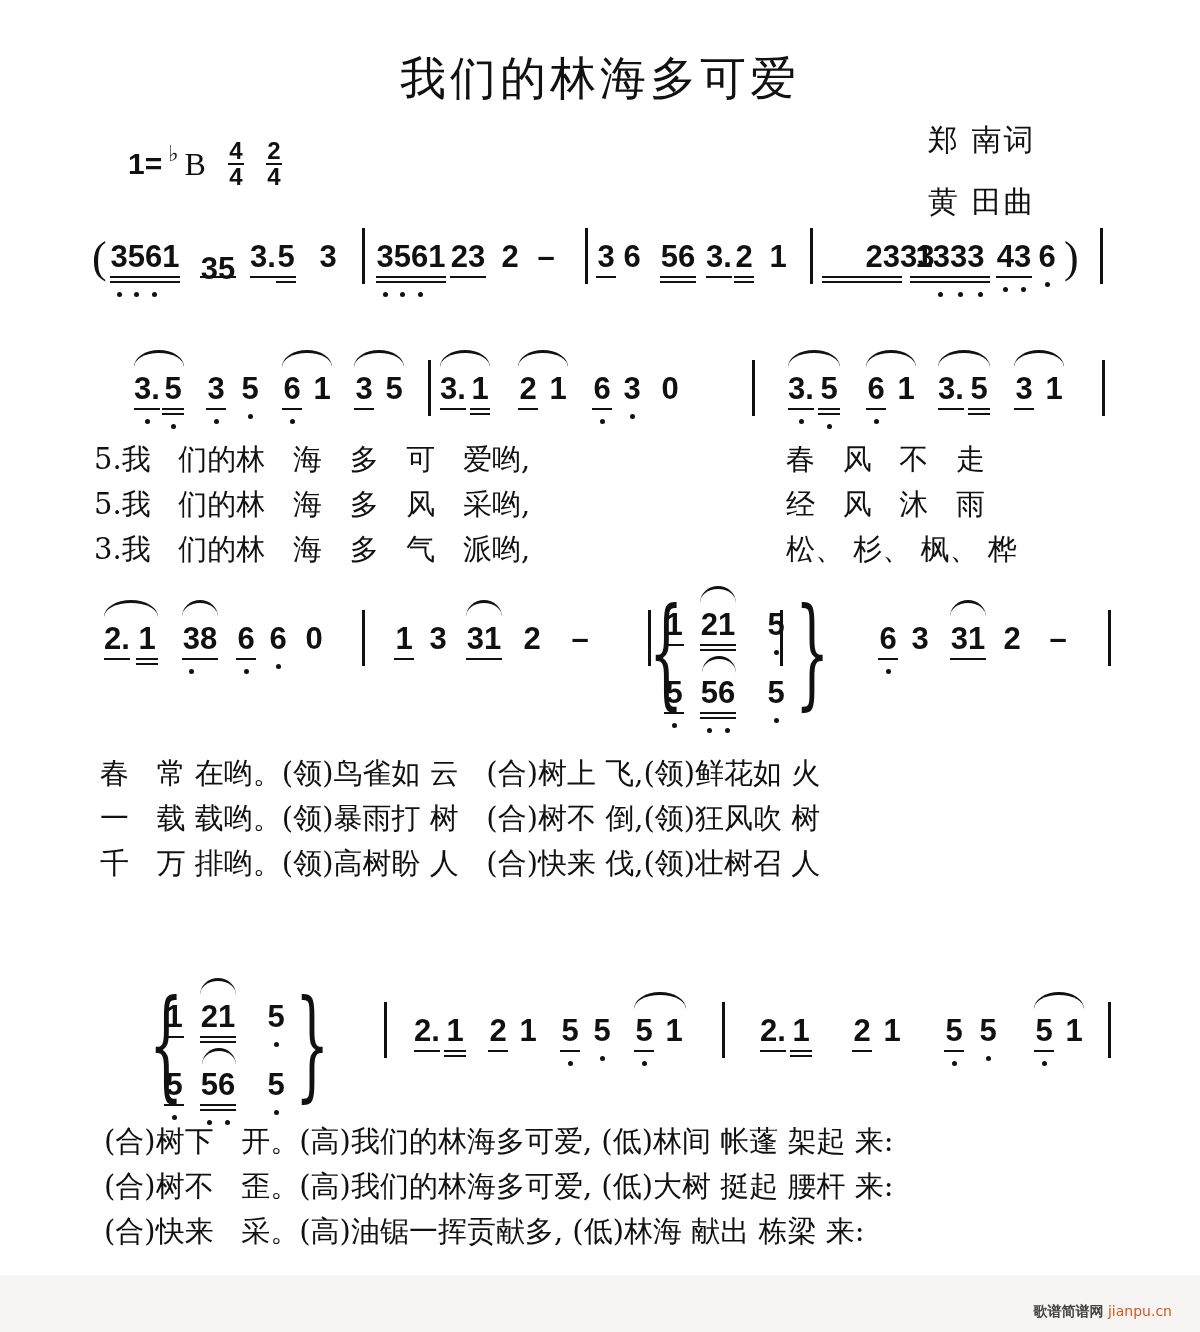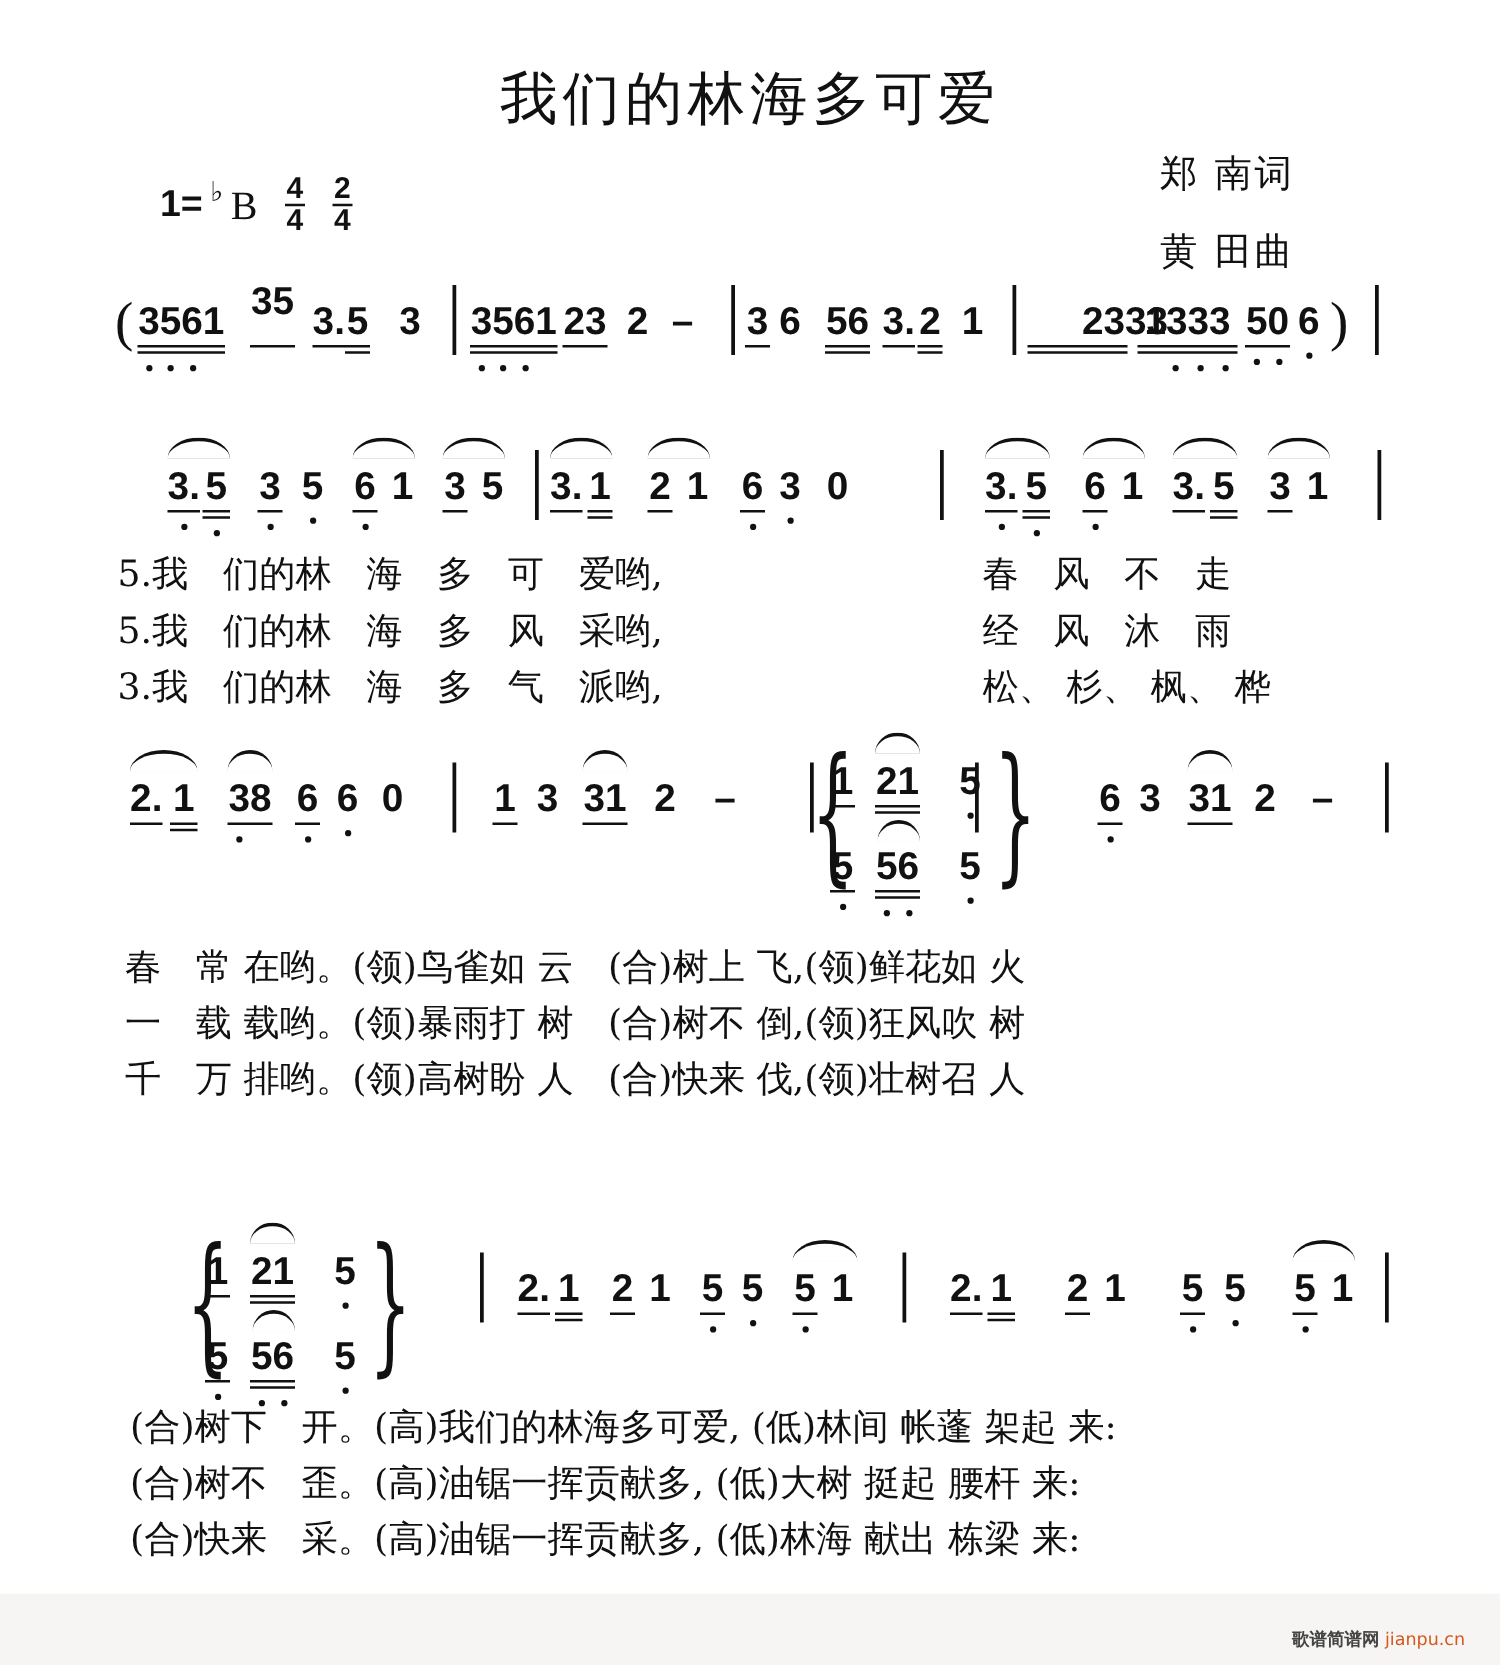--- a/index.html
+++ b/index.html
@@ -50,21 +50,21 @@
 <div class="abs credit" style="left:928px;top:156px;margin-top:26px;">黄  田曲</div>
 
 <div id="score">
     <div class="paren" style="left: 92px; top: 232px;">(</div>
     <div class="tok" style="left: 110px; top: 240px; width: 70px;">3561</div>
     <div class="ul" style="left: 110px; top: 276px; width: 70px;"></div>
     <div class="ul" style="left: 110px; top: 281px; width: 70px;"></div>
     <div class="dot" style="left: 116.75px; top: 292px;"></div>
     <div class="dot" style="left: 134.25px; top: 292px;"></div>
     <div class="dot" style="left: 151.75px; top: 292px;"></div>
-    <div class="tok" style="left: 200px; top: 224px; width: 36px;">35</div>
+    <div class="tok" style="left: 200px; top: 252px; width: 36px;">35</div>
     <div class="ul" style="left: 200px; top: 276px; width: 36px;"></div>
     <div class="tok" style="left: 250px; top: 240px; width: 26px;">3.</div>
     <div class="ul" style="left: 250px; top: 276px; width: 26px;"></div>
     <div class="tok" style="left: 276px; top: 240px; width: 20px;">5</div>
     <div class="ul" style="left: 276px; top: 276px; width: 20px;"></div>
     <div class="ul" style="left: 276px; top: 281px; width: 20px;"></div>
     <div class="tok" style="left: 318px; top: 240px; width: 20px;">3</div>
     <div class="barline" style="left: 362px; top: 228px; height: 56px;"></div>
     <div class="tok" style="left: 376px; top: 240px; width: 70px;">3561</div>
     <div class="ul" style="left: 376px; top: 276px; width: 70px;"></div>
@@ -92,21 +92,21 @@
     <div class="barline" style="left: 810px; top: 228px; height: 56px;"></div>
     <div class="tok" style="left: 822px; top: 240px; width: 80px; margin-left: 38px;">2333</div>
     <div class="ul" style="left: 822px; top: 276px; width: 80px;"></div>
     <div class="ul" style="left: 822px; top: 281px; width: 80px;"></div>
     <div class="tok" style="left: 910px; top: 240px; width: 80px;">1333</div>
     <div class="ul" style="left: 910px; top: 276px; width: 80px;"></div>
     <div class="ul" style="left: 910px; top: 281px; width: 80px;"></div>
     <div class="dot" style="left: 938px; top: 292px;"></div>
     <div class="dot" style="left: 958px; top: 292px;"></div>
     <div class="dot" style="left: 978px; top: 292px;"></div>
-    <div class="tok" style="left: 996px; top: 240px; width: 36px;">50</div>
+    <div class="tok" style="left: 996px; top: 240px; width: 36px;">43</div>
     <div class="ul" style="left: 996px; top: 276px; width: 36px;"></div>
     <div class="dot" style="left: 1003px; top: 287px;"></div>
     <div class="dot" style="left: 1021px; top: 287px;"></div>
     <div class="tok" style="left: 1038px; top: 240px; width: 18px;">6</div>
     <div class="dot" style="left: 1045px; top: 282px;"></div>
     <div class="paren" style="left: 1064px; top: 232px;">)</div>
     <div class="barline" style="left: 1100px; top: 228px; height: 56px;"></div>
     <div class="tok" style="left: 134px; top: 372px; width: 26px;">3.</div>
     <div class="ul" style="left: 134px; top: 408px; width: 26px;"></div>
     <div class="dot" style="left: 145px; top: 419px;"></div>
@@ -292,19 +292,19 @@
     <div class="ul" style="left: 164px; top: 1104px; width: 20px;"></div>
     <div class="dot" style="left: 172px; top: 1115px;"></div>
     <div class="tok" style="left: 200px; top: 1068px; width: 36px;">56</div>
     <div class="ul" style="left: 200px; top: 1104px; width: 36px;"></div>
     <div class="ul" style="left: 200px; top: 1109px; width: 36px;"></div>
     <div class="dot" style="left: 207px; top: 1120px;"></div>
     <div class="dot" style="left: 225px; top: 1120px;"></div>
     <div class="tok" style="left: 266px; top: 1068px; width: 20px;">5</div>
     <div class="dot" style="left: 274px; top: 1110px;"></div>
     <div class="lyric" style="left: 104px; top: 1122px;">(合)树下   开。(高)我们的林海多可爱, (低)林间 帐蓬 架起 来:</div>
-    <div class="lyric" style="left: 104px; top: 1167px;">(合)树不   歪。(高)油锯一挥贡献多, (低)大树 挺起 腰杆 来:</div>
+    <div class="lyric" style="left: 104px; top: 1167px;">(合)树不   歪。(高)我们的林海多可爱, (低)大树 挺起 腰杆 来:</div>
     <div class="lyric" style="left: 104px; top: 1212px;">(合)快来   采。(高)油锯一挥贡献多, (低)林海 献出 栋梁 来:</div>
   </div>
 
 <div class="abs footer">
   <div class="wm"><b>歌谱简谱网</b> <span>jianpu.cn</span></div>
 </div>
 
 </body></html>

